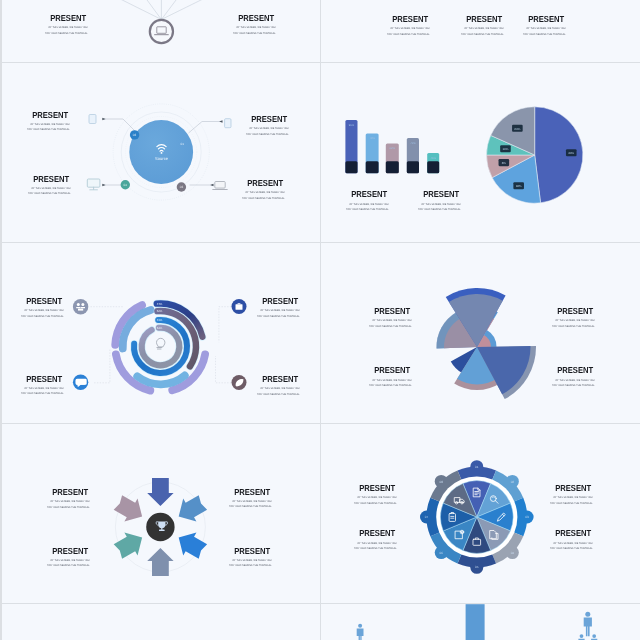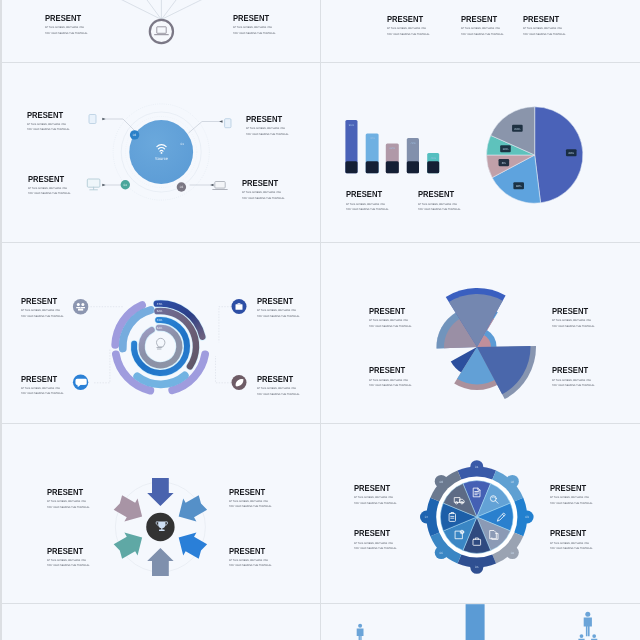--- a/index.html
+++ b/index.html
@@ -7,21 +7,21 @@
        font-family:"Liberation Sans",sans-serif;-webkit-font-smoothing:antialiased;text-rendering:geometricPrecision;}
   .grid{position:relative;width:640px;height:640px;background:#f5f8fd;}
   .slide{position:absolute;overflow:hidden;background:#f5f8fd;}
   .divH{position:absolute;left:0;width:640px;height:1px;background:#dbdfe4;}
   .divV{position:absolute;top:0;width:1px;height:640px;background:#dbdfe4;}
   .edgeL{position:absolute;left:0;top:0;width:2px;height:640px;background:#dcdfe3;}
 
   
 
   
-  .tb{position:absolute;}
+  .tb{position:absolute;text-align:right;}
   .tb .ttl{font-weight:bold;color:#17191e;line-height:1;font-size:8.3px;
            transform:scaleX(0.92) scaleY(1.06);transform-origin:0 0;white-space:nowrap;}
   .tb .sub{color:#4b525e;line-height:1;white-space:nowrap;font-size:2.45px;
            letter-spacing:0.02px;transform:scaleX(0.95);transform-origin:0 0;}
   .tb .s1{margin-top:5.1px;}
   .tb .s2{margin-top:3.1px;}
   svg{display:block;overflow:visible;}
 
 </style>
 </head>

